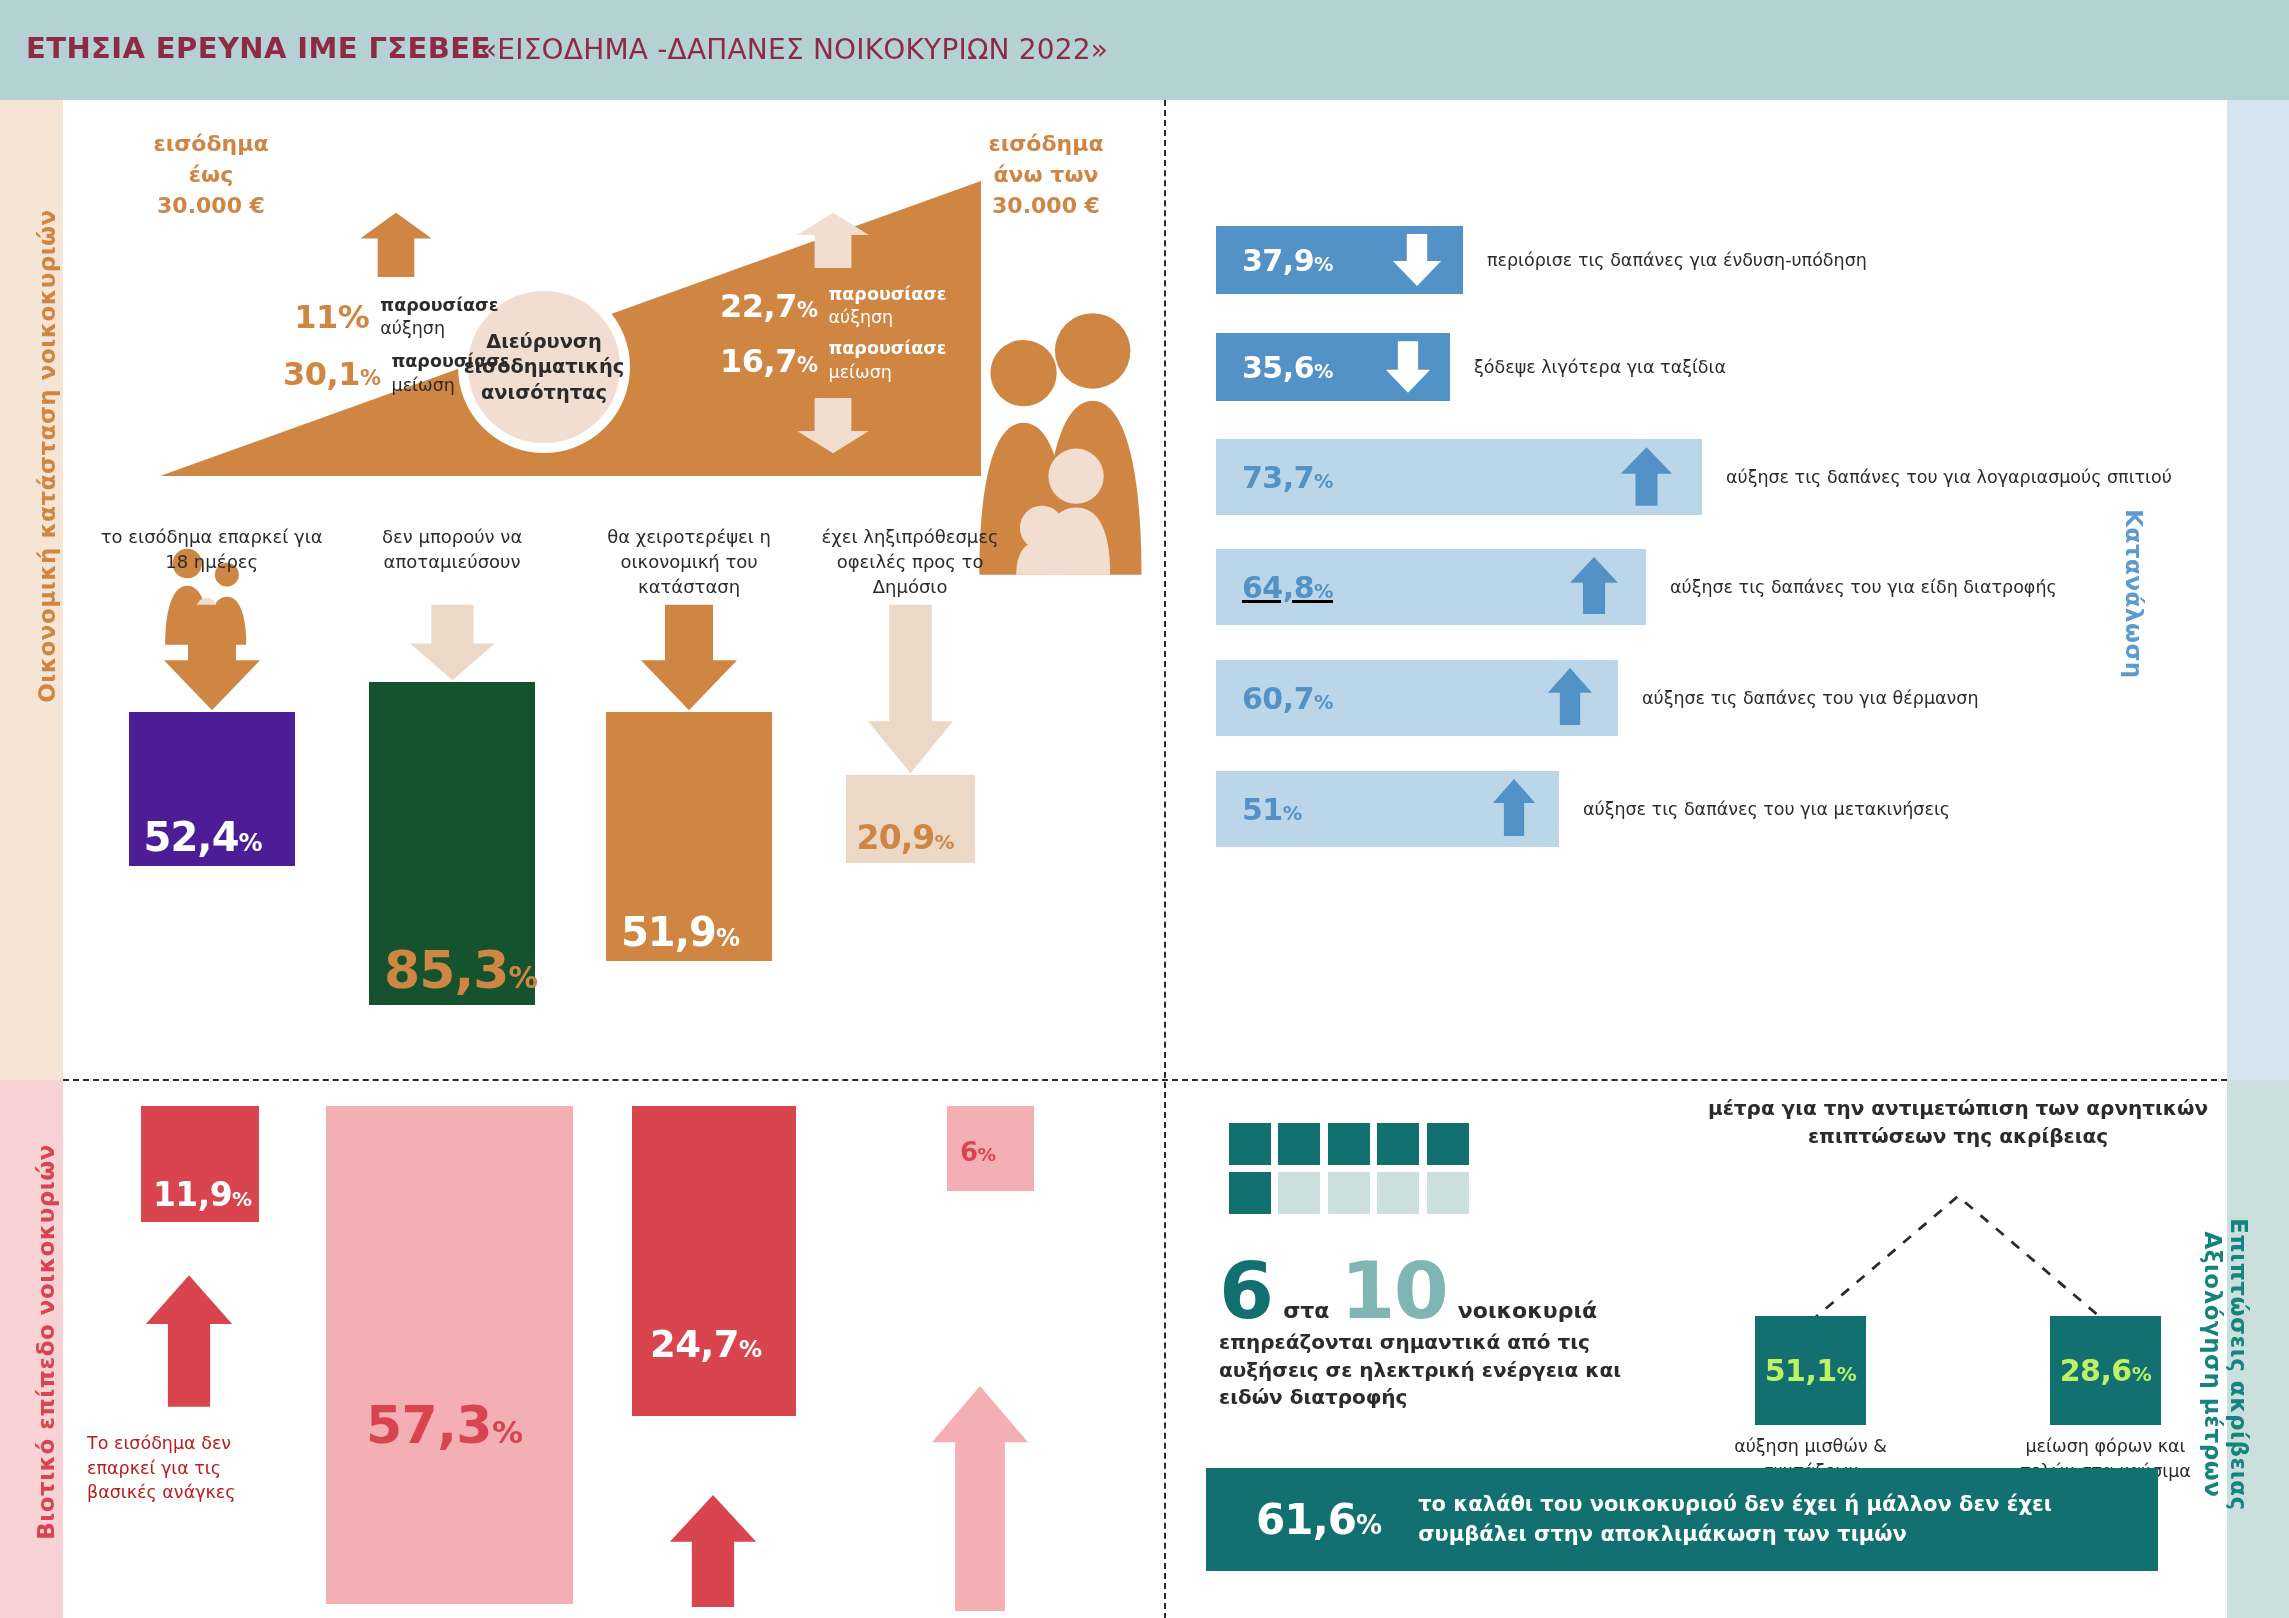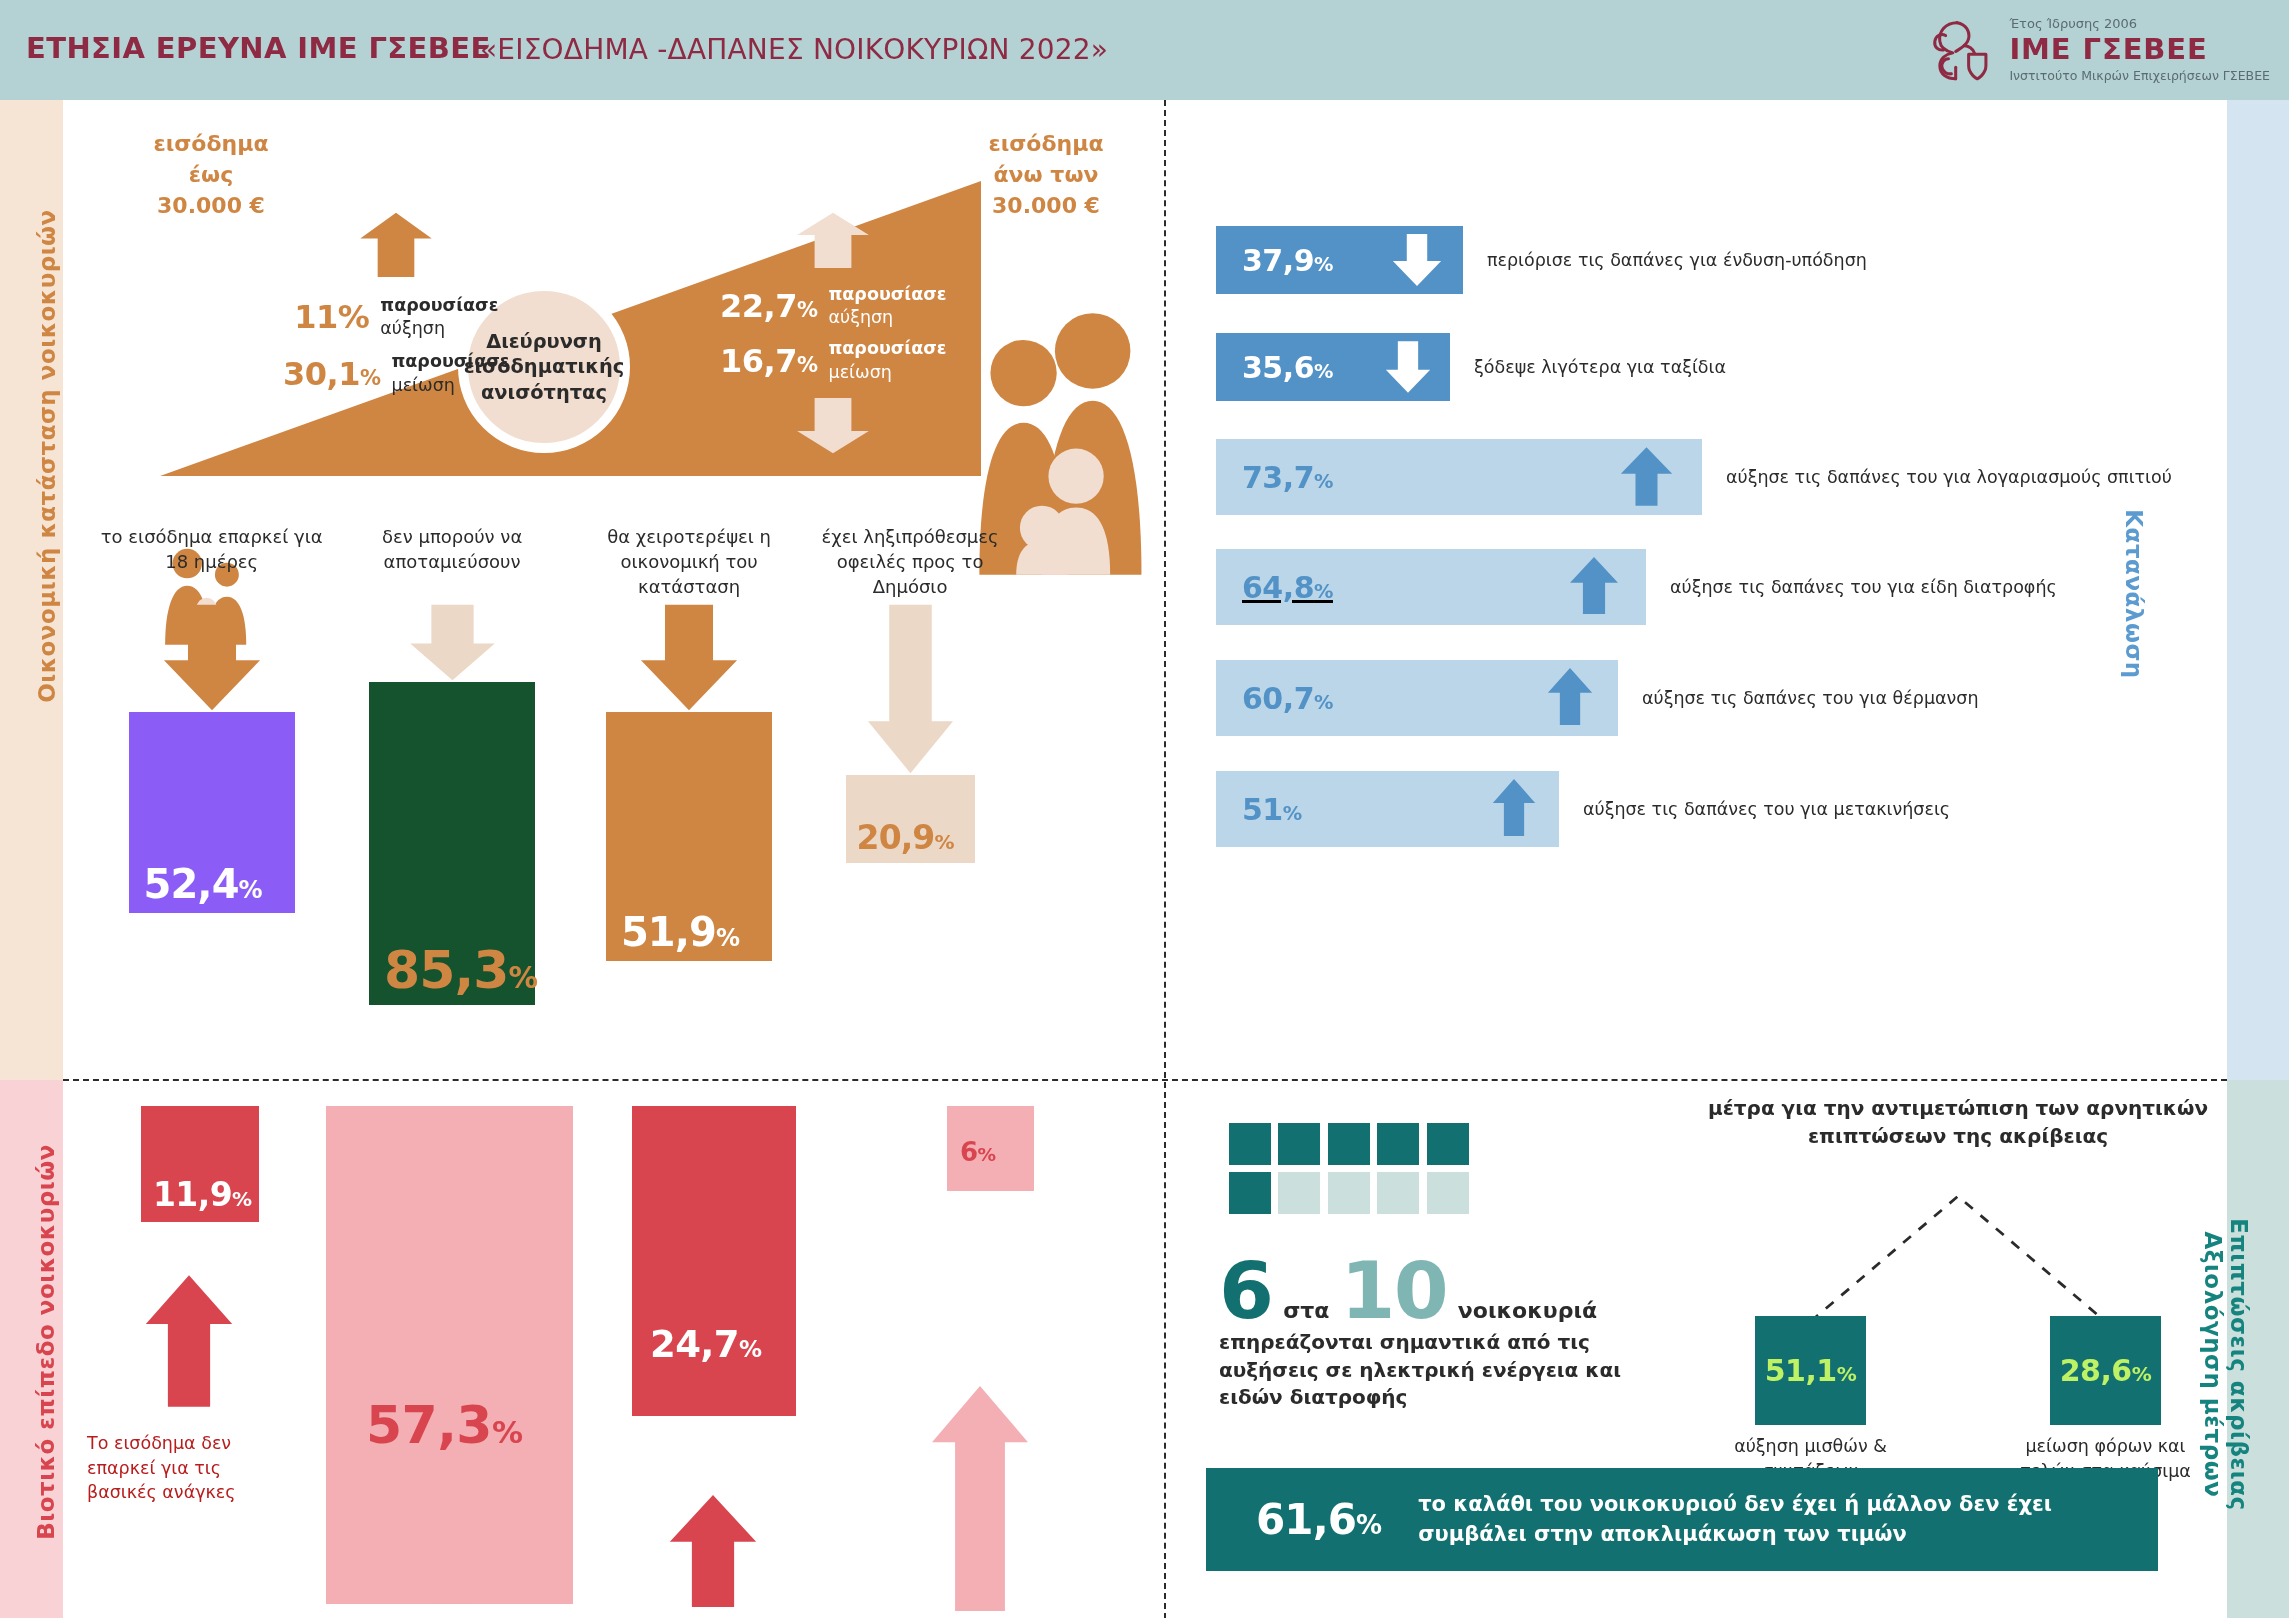--- a/index.html
+++ b/index.html
@@ -201,38 +201,20 @@
   #banner-pct .sm { font-size: 26px; }
   #banner-txt { color: #ffffff; font-size: 21px; font-weight: 700; line-height: 1.42; }
 </style>
 </head>
 <body>
 
 <div id="header">
   <div id="hdr-title-main">ΕΤΗΣΙΑ ΕΡΕΥΝΑ ΙΜΕ ΓΣΕΒΕΕ</div>
   <div id="hdr-title-sub">«ΕΙΣΟΔΗΜΑ -ΔΑΠΑΝΕΣ ΝΟΙΚΟΚΥΡΙΩΝ 2022»</div>
 
-  <div id="logo-wrap">
-    <svg id="logo-mark" viewBox="0 0 100 100">
-      <g fill="none" stroke="#8e2a43" stroke-width="4.2" stroke-linecap="round" stroke-linejoin="round">
-        <path d="M46 12 C30 12 20 24 22 38 C23 48 33 52 40 54 C30 56 22 62 22 72 C22 84 32 90 44 90"></path>
-        <path d="M46 12 C58 14 64 24 62 34 C60 44 50 48 44 52"></path>
-        <path d="M30 30 C24 26 16 30 15 38 C14 46 20 51 27 50"></path>
-        <path d="M34 62 C28 62 24 68 25 74 C26 80 32 84 38 83"></path>
-        <path d="M44 90 L44 74"></path>
-        <path d="M62 56 L86 56 L86 72 C86 84 74 90 74 90 C74 90 62 84 62 72 Z"></path>
-        <path d="M56 44 C62 44 68 48 70 54"></path>
-      </g>
-    </svg>
-    <div id="logo-text">
-      <div id="logo-year">Έτος Ίδρυσης 2006</div>
-      <div id="logo-name">ΙΜΕ ΓΣΕΒΕΕ</div>
-      <div id="logo-desc">Ινστιτούτο Μικρών Επιχειρήσεων ΓΣΕΒΕΕ</div>
-    </div>
-  </div>
 </div>
 
 <div class="sideband" id="band-tl"></div>
 <div class="sideband" id="band-bl"></div>
 <div class="sideband" id="band-tr"></div>
 <div class="sideband" id="band-br"></div>
 
 <div class="vlabel" id="vlabel-tl">Οικονομική κατάσταση νοικοκυριών</div>
 <div class="vlabel" id="vlabel-bl">Βιοτικό επίπεδο νοικοκυριών</div>
 <div class="vlabel" id="vlabel-tr">Κατανάλωση</div>
@@ -345,21 +327,21 @@
     </g>
   </svg>
 
   <div id="bargroup">
 
     <div class="bar-col" style="left:16.6px; top:0;">
       <div class="bar-cap">το εισόδημα επαρκεί για 18 ημέρες</div>
       <svg width="100" height="109" viewBox="0 0 108 118">
         <polygon points="54,116 106,62 80,62 80,2 28,2 28,62 2,62" fill="#cf8643"></polygon>
       </svg>
-      <div class="bar-rect" style="height:201px; background:#8b5cf6;">
+      <div class="bar-rect" style="height:154px; background:#4c1d95;">
         <div class="bar-val" style="color:#ffffff;"><span>52,4</span><span class="sm">%</span></div>
       </div>
     </div>
 
     <div class="bar-col" style="left:257px; top:0;">
       <div class="bar-cap">δεν μπορούν να αποταμιεύσουν</div>
       <svg width="89" height="79" viewBox="0 0 96 86">
         <polygon points="48,84 94,44 71,44 71,2 25,2 25,44 2,44" fill="#ecd8c7"></polygon>
       </svg>
       <div class="bar-rect" style="height:323px; background:#14532d;">

